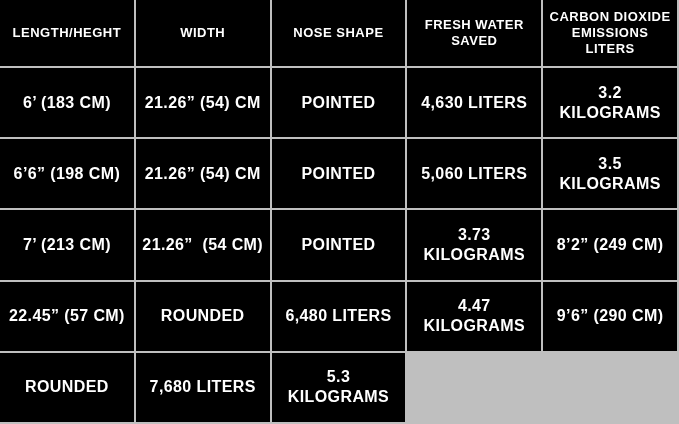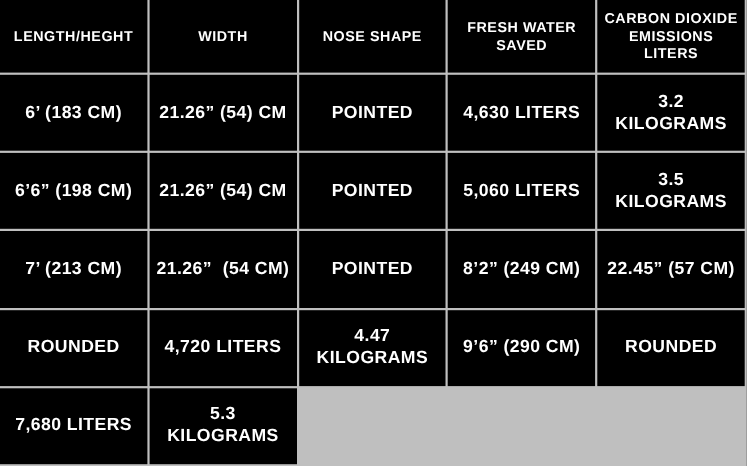--- a/index.html
+++ b/index.html
@@ -63,25 +63,26 @@
 
   <div class="cell">6’6” (198 CM)</div>
   <div class="cell">21.26” (54) CM</div>
   <div class="cell">POINTED</div>
   <div class="cell">5,060 LITERS</div>
   <div class="cell">3.5 KILOGRAMS</div>
 
   <div class="cell">7’ (213 CM)</div>
   <div class="cell">21.26”  (54 CM)</div>
   <div class="cell">POINTED</div>
+  <div class="cell">3.73 KILOGRAMS</div>
 
   <div class="cell">8’2” (249 CM)</div>
   <div class="cell">22.45” (57 CM)</div>
   <div class="cell">ROUNDED</div>
-  <div class="cell">4,720 LITERS</div>
+  <div class="cell">6,480 LITERS</div>
   <div class="cell">4.47 KILOGRAMS</div>
 
   <div class="cell">9’6” (290 CM)</div>
   <div class="cell">ROUNDED</div>
   <div class="cell">7,680 LITERS</div>
   <div class="cell">5.3 KILOGRAMS</div>
 
 </div>
 
 </body></html>

